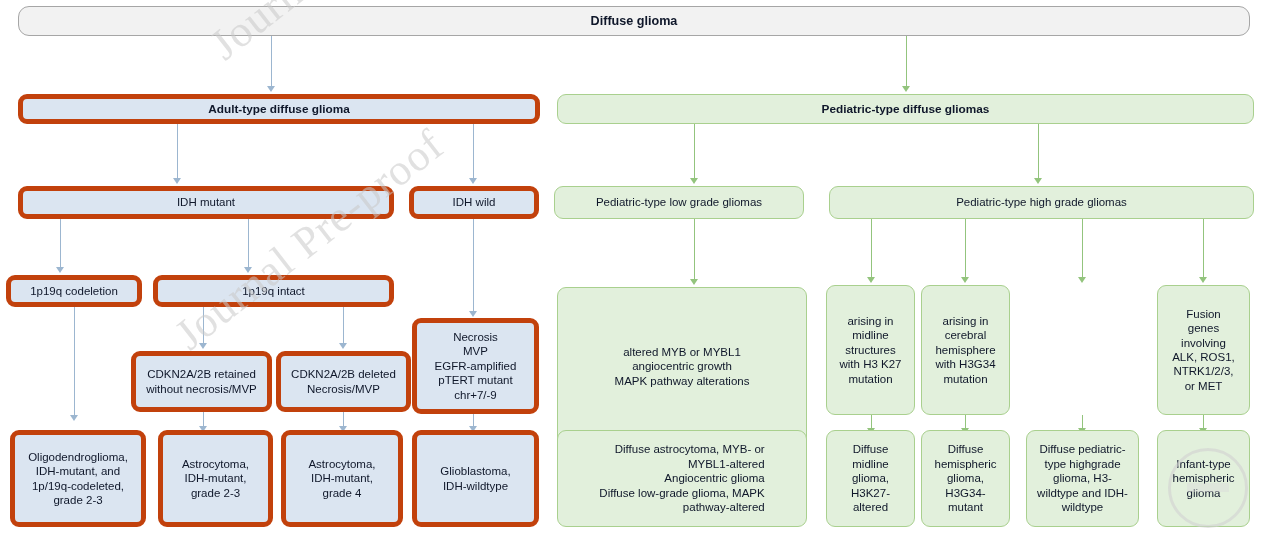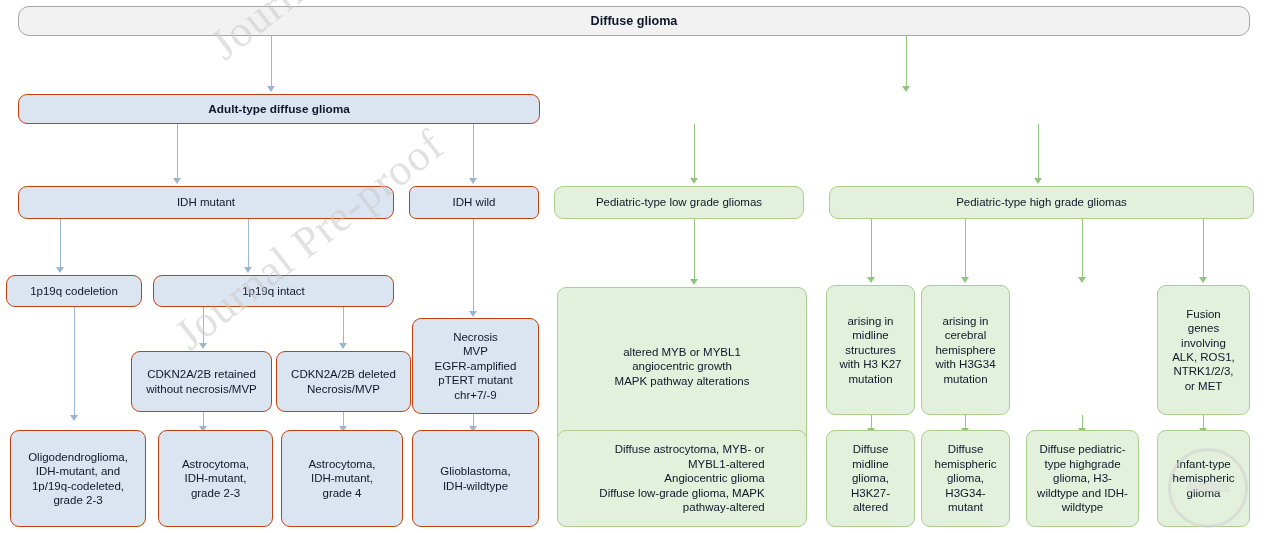--- a/index.html
+++ b/index.html
@@ -26,21 +26,21 @@
     border-radius:9px;
     font-size:11.5px;
     line-height:14.4px;
     color:#0f172a;
     padding:2px 4px;
     white-space:pre-line;
     z-index:3;
   }
   .blue{
     background:#dbe5f1;
-    border:1px solid #c2410c;
+    border:5px solid #c2410c;
   }
   .green{
     background:#e2f0dc;
     border:1px solid #a9d08e;
   }
   .grey{
     background:#f2f2f2;
     border:1px solid #a6a6a6;
     border-radius:11px;
   }
@@ -112,36 +112,37 @@
   <div class="node grey bold t13" style="left:18px;top:6px;width:1232px;height:30px;">Diffuse glioma</div>
 
   <div class="vline b" style="left:271px;top:36px;height:52px;"></div>
   <div class="arrow b" style="left:266.5px;top:86px;"></div>
 
   <div class="vline g" style="left:906px;top:36px;height:52px;"></div>
   <div class="arrow g" style="left:901.5px;top:86px;"></div>
 
   <div class="node blue bold t12" style="left:18px;top:94px;width:522px;height:30px;">Adult-type diffuse glioma</div>
 
+  <div class="node green bold t12" style="left:557px;top:94px;width:697px;height:30px;">Pediatric-type diffuse gliomas</div>
 
   <div class="vline b" style="left:177px;top:124px;height:56px;"></div>
   <div class="arrow b" style="left:172.5px;top:178px;"></div>
 
   <div class="vline b" style="left:473px;top:124px;height:56px;"></div>
   <div class="arrow b" style="left:468.5px;top:178px;"></div>
 
   <div class="vline g" style="left:694px;top:124px;height:56px;"></div>
   <div class="arrow g" style="left:689.5px;top:178px;"></div>
 
   <div class="vline g" style="left:1038px;top:124px;height:56px;"></div>
   <div class="arrow g" style="left:1033.5px;top:178px;"></div>
 
   <div class="node blue" style="left:18px;top:186px;width:376px;height:33px;">IDH mutant</div>
 
-  <div class="node blue" style="left:409px;top:186px;width:130px;height:33px;border-radius:7px;">IDH wild</div>
+  <div class="node blue" style="left:409px;top:186px;width:130px;height:33px;">IDH wild</div>
 
   <div class="node green" style="left:554px;top:186px;width:250px;height:33px;">Pediatric-type low grade gliomas</div>
 
   <div class="node green" style="left:829px;top:186px;width:425px;height:33px;">Pediatric-type high grade gliomas</div>
 
   <div class="vline b" style="left:60px;top:219px;height:50px;"></div>
   <div class="arrow b" style="left:55.5px;top:267px;"></div>
   <div class="vline b" style="left:248px;top:219px;height:50px;"></div>
   <div class="arrow b" style="left:243.5px;top:267px;"></div>
 

